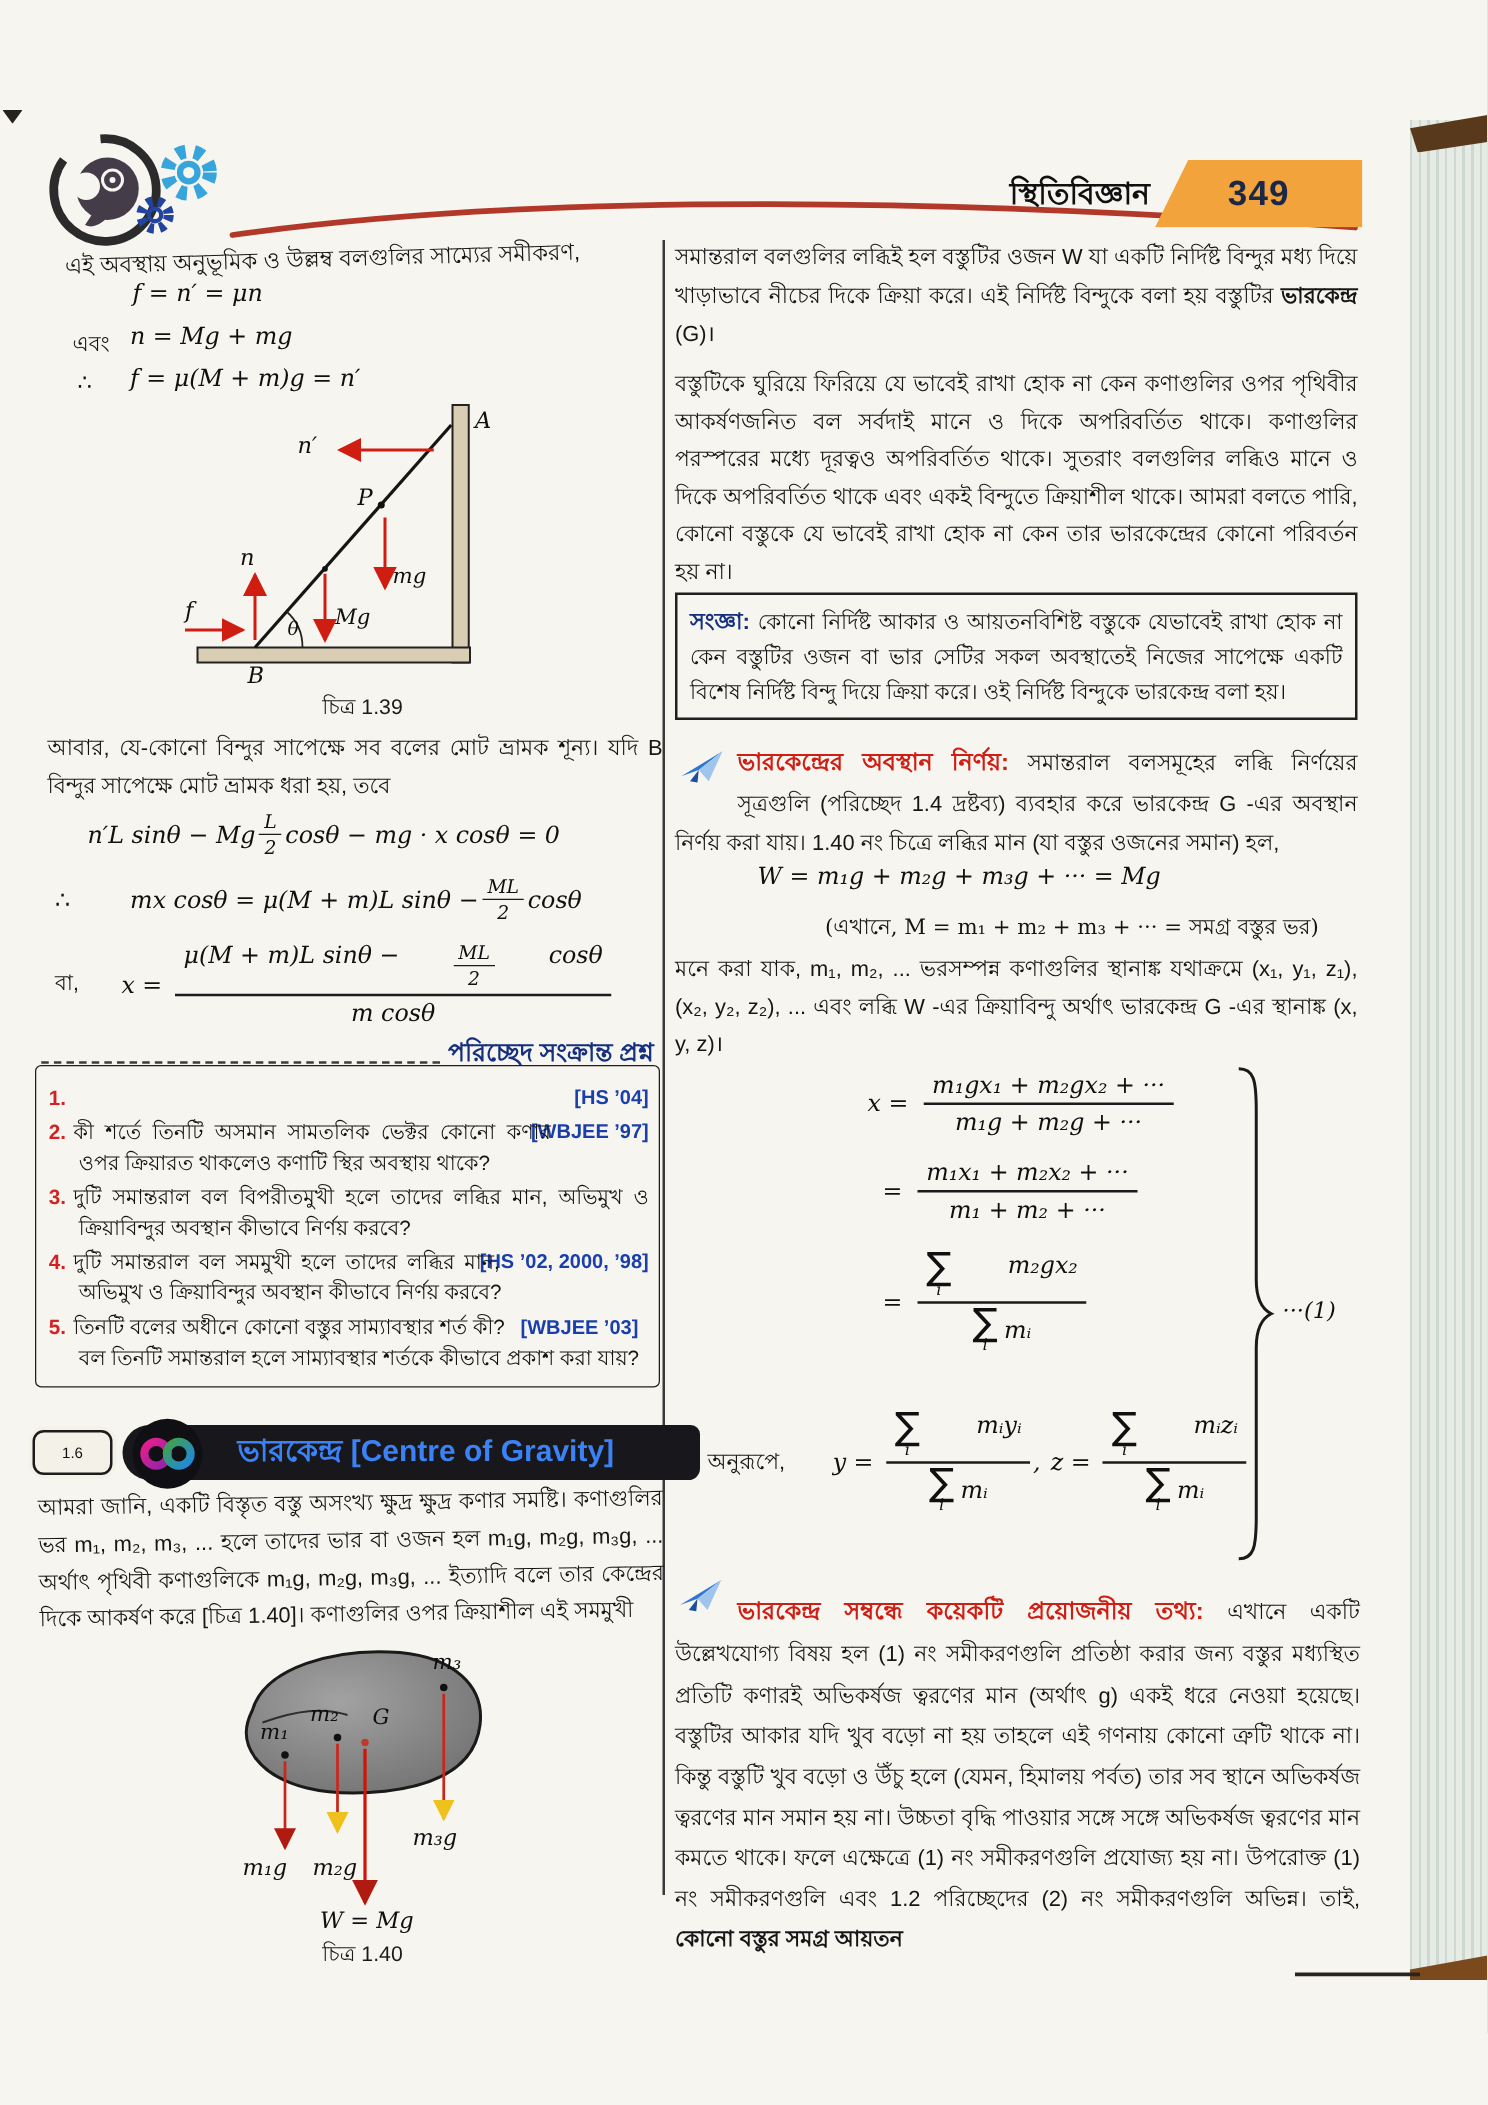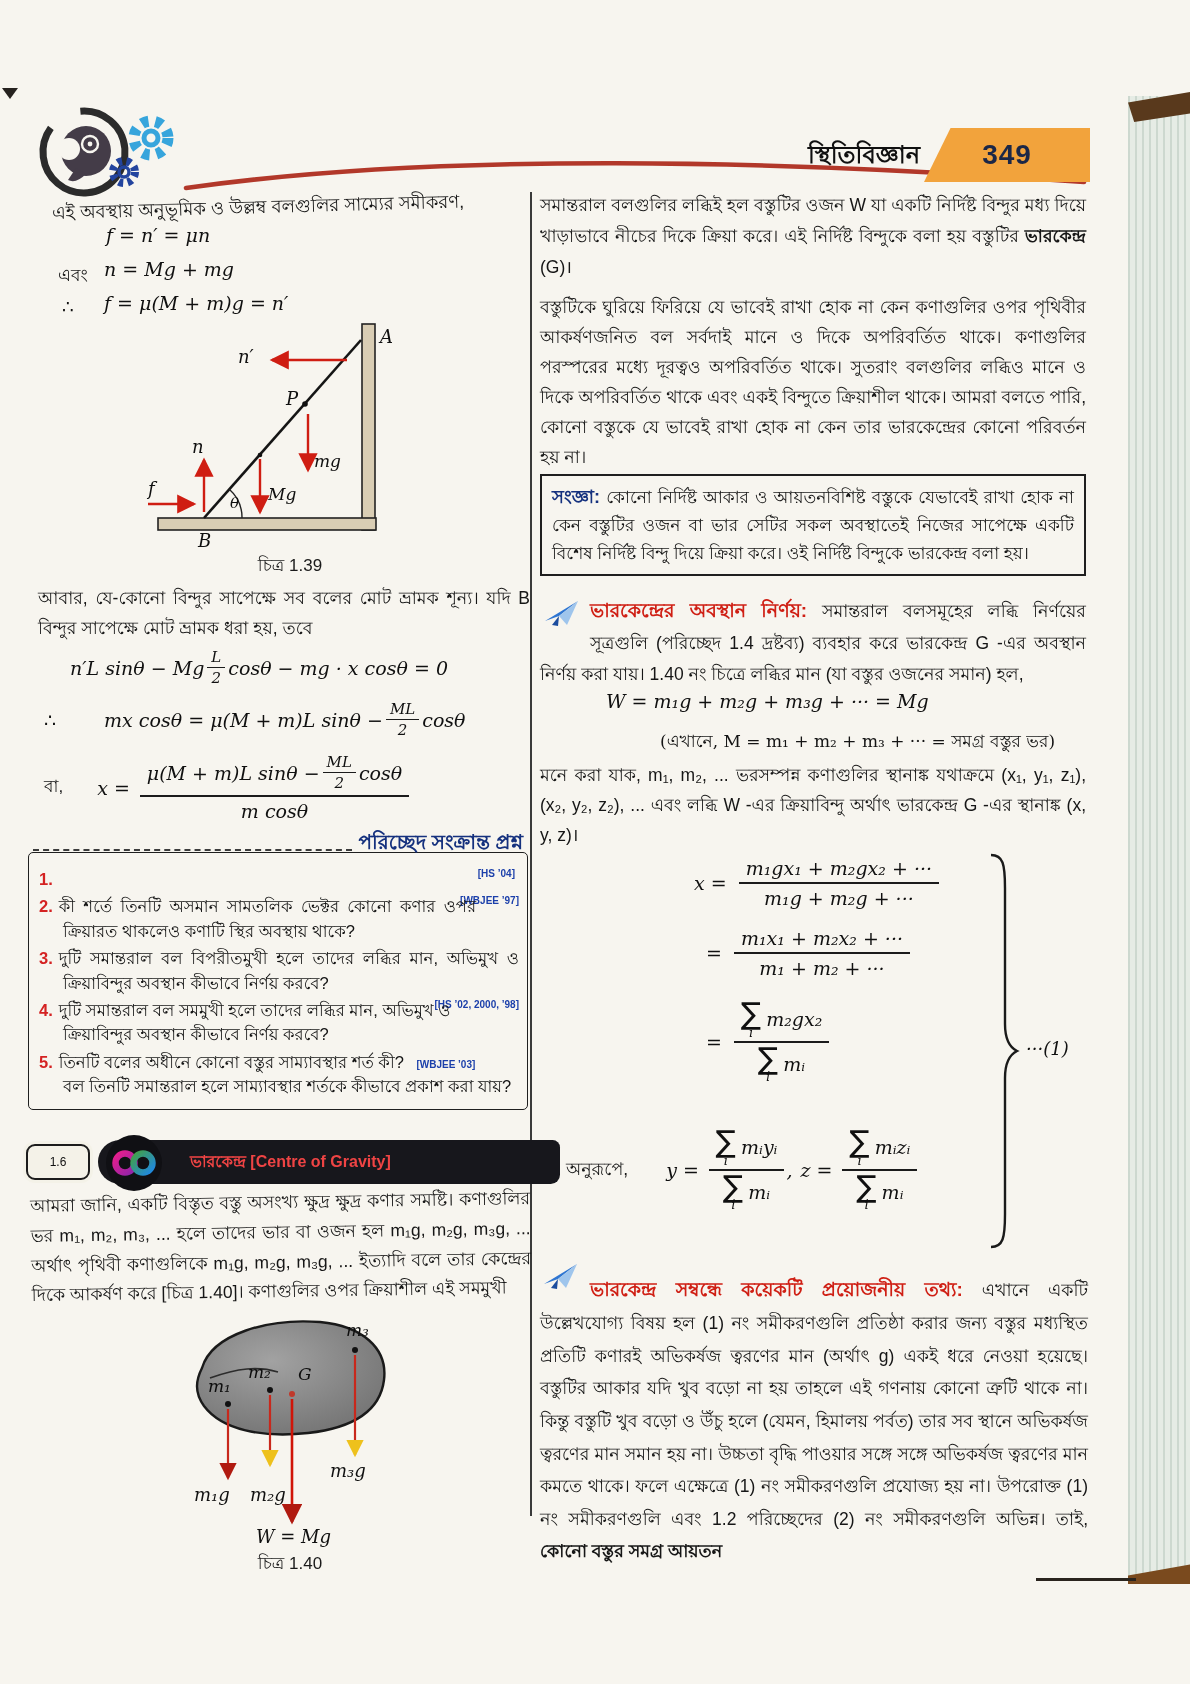--- a/index.html
+++ b/index.html
@@ -8,32 +8,32 @@
     position:relative; width:1190px; height:1684px; overflow:hidden;
     background:#f7f5ef;
     font-family:"Liberation Sans","DejaVu Sans",sans-serif;
     color:#141414;
   }
   .abs { position:absolute; }
   .bn  { font-size:17.5px; line-height:1.7; text-align:justify; color:#161616; }
   .math{ font-family:"DejaVu Serif","Liberation Serif","DejaVu Sans",serif; font-style:italic; color:#101010; }
   .mrow{ display:flex; align-items:center; font-size:19px; }
   .fr  { display:inline-flex; flex-direction:column; align-items:center; vertical-align:middle; }
-  .fr .fn { padding:1px 7px 3px; border-bottom:2px solid #1b1b1b; white-space:nowrap; display:flex; align-items:center; justify-content:center;}
+  .fr .fn { padding:1px 7px 3px; border-bottom:2px solid #1b1b1b; white-space:nowrap; display:flex; align-items:flex-start; justify-content:center;gap:40px;}
   .fr .fd { padding:3px 7px 1px; white-space:nowrap; display:flex; align-items:center; justify-content:center;}
   .sfr { display:inline-flex; flex-direction:column; align-items:center; font-size:15px; margin:0 3px; }
   .sfr .fn{ padding:0 4px 1px; border-bottom:1.6px solid #1b1b1b;}
   .sfr .fd{ padding:1px 4px 0;}
   .sumstk { display:inline-flex; flex-direction:column; align-items:center; line-height:.85; margin-right:5px; }
   .sumstk .sg { font-size:30px; font-style:normal; font-family:"DejaVu Sans",sans-serif; }
   .sumstk .si { font-size:13px; font-style:italic; }
   .red-h { color:#cf1f14; font-weight:bold; font-size:19px; }
   .blue-b{ color:#15317e; font-weight:bold; }
   .qnum { color:#d42222; font-weight:bold; margin-right:6px; }
-  .qcite{ color:#1b3faa; font-weight:bold; font-size:10px; float:right; margin-left:8px; }
+  .qcite{ color:#1b3faa; font-weight:bold; font-size:16px; float:right; margin-left:8px; }
   .q-item{ font-size:16.5px; line-height:1.48; text-align:justify; margin-bottom:3px; padding-left:24px; text-indent:-24px;}
   .lbl { position:absolute; font-size:17px; white-space:nowrap; }
   .cap { font-size:17px; color:#1a1a1a; text-align:center; }
   .book-edge{ background:#e6ece5; }
   .divider{ width:2px; background:#3a3a3a; }
 </style>
 </head>
 <body>
 
 <div class="page">
@@ -170,21 +170,21 @@
     </div>
     <div class="q-item">
       <span class="qnum">5.</span><span>তিনটি বলের অধীনে কোনো বস্তুর সাম্যাবস্থার শর্ত কী?</span>
       <span class="qcite" style="float:none;">[WBJEE ’03]</span><br>
       <span>বল তিনটি সমান্তরাল হলে সাম্যাবস্থার শর্তকে কীভাবে প্রকাশ করা যায়?</span>
     </div>
   </div>
 
   <div class="abs" style="left:26px;top:1136px;width:508px;height:52px;">
     <div class="abs" style="left:72px;top:4px;width:462px;height:44px;background:#17171c;border-radius:24px 8px 10px 24px;display:flex;align-items:center;">
-      <span style="color:#ef4444;font-weight:bold;font-size:16px;padding-left:92px;white-space:nowrap;">ভারকেন্দ্র [Centre of Gravity]</span>
+      <span style="color:#3b82f6;font-weight:bold;font-size:24px;padding-left:92px;white-space:nowrap;">ভারকেন্দ্র [Centre of Gravity]</span>
     </div>
     <div class="abs" style="left:0;top:8px;width:64px;height:36px;background:#f4f2e8;border:2px solid #1c1c1c;border-radius:9px;box-shadow:0 0 0 3px #f4f2e8;display:flex;align-items:center;justify-content:center;">
       <span style="font-weight:normal;font-size:12px;color:#111;">1.6</span>
     </div>
     <svg class="abs" style="left:78px;top:-3px;" width="60" height="60" viewBox="0 0 60 60">
       <defs>
         <linearGradient id="gp" x1="0" y1="0" x2="1" y2="1">
             <stop offset="0" stop-color="#e91e8c"></stop>
             <stop offset="1" stop-color="#8e24aa"></stop>
           </linearGradient>

